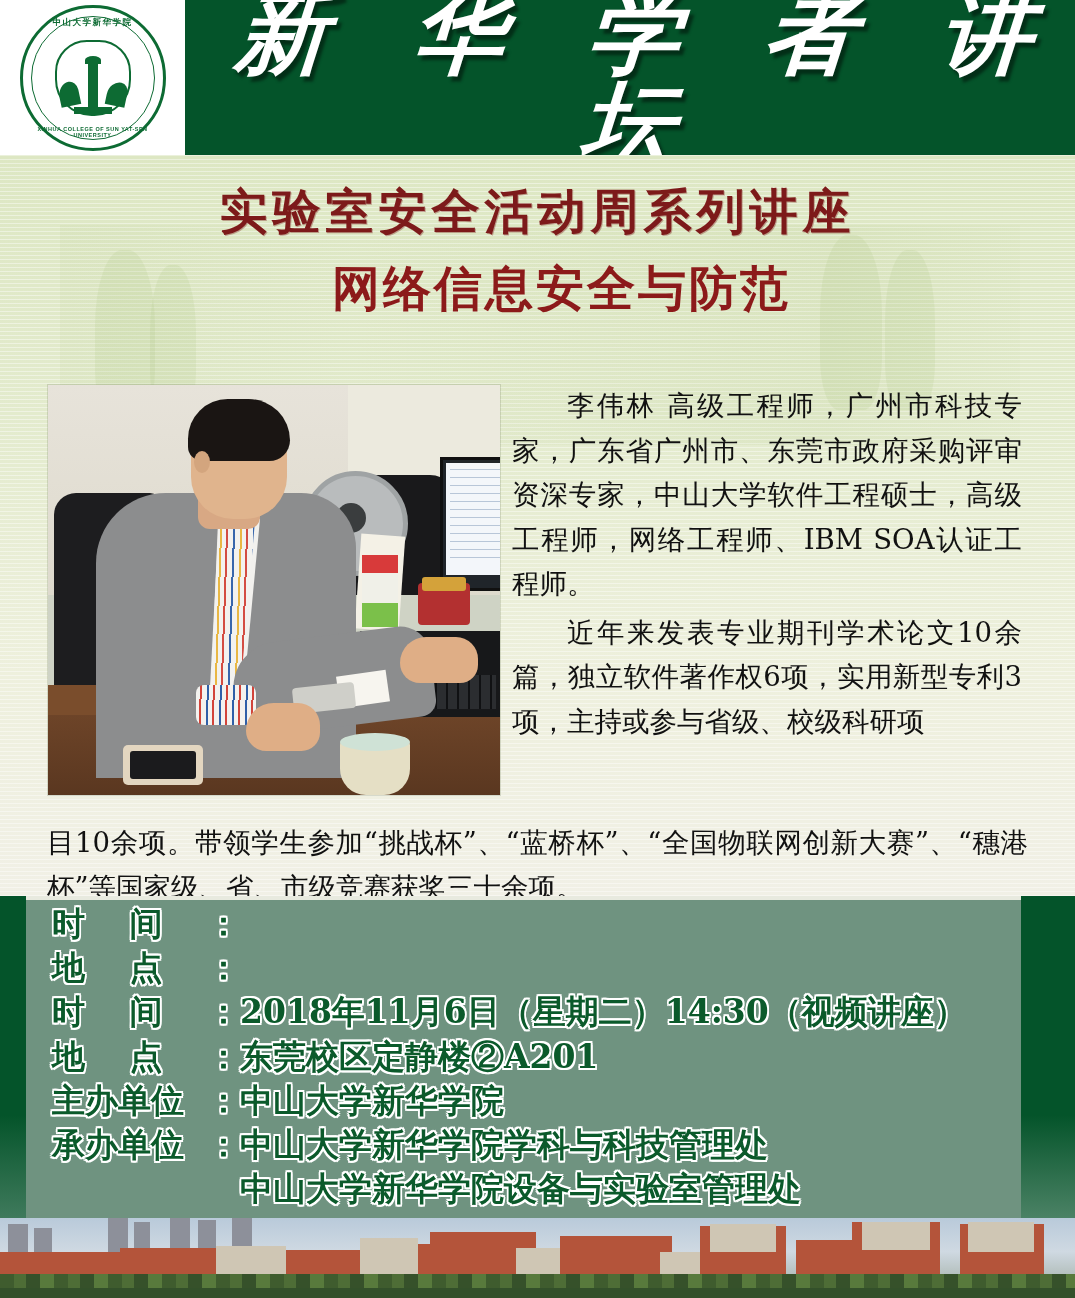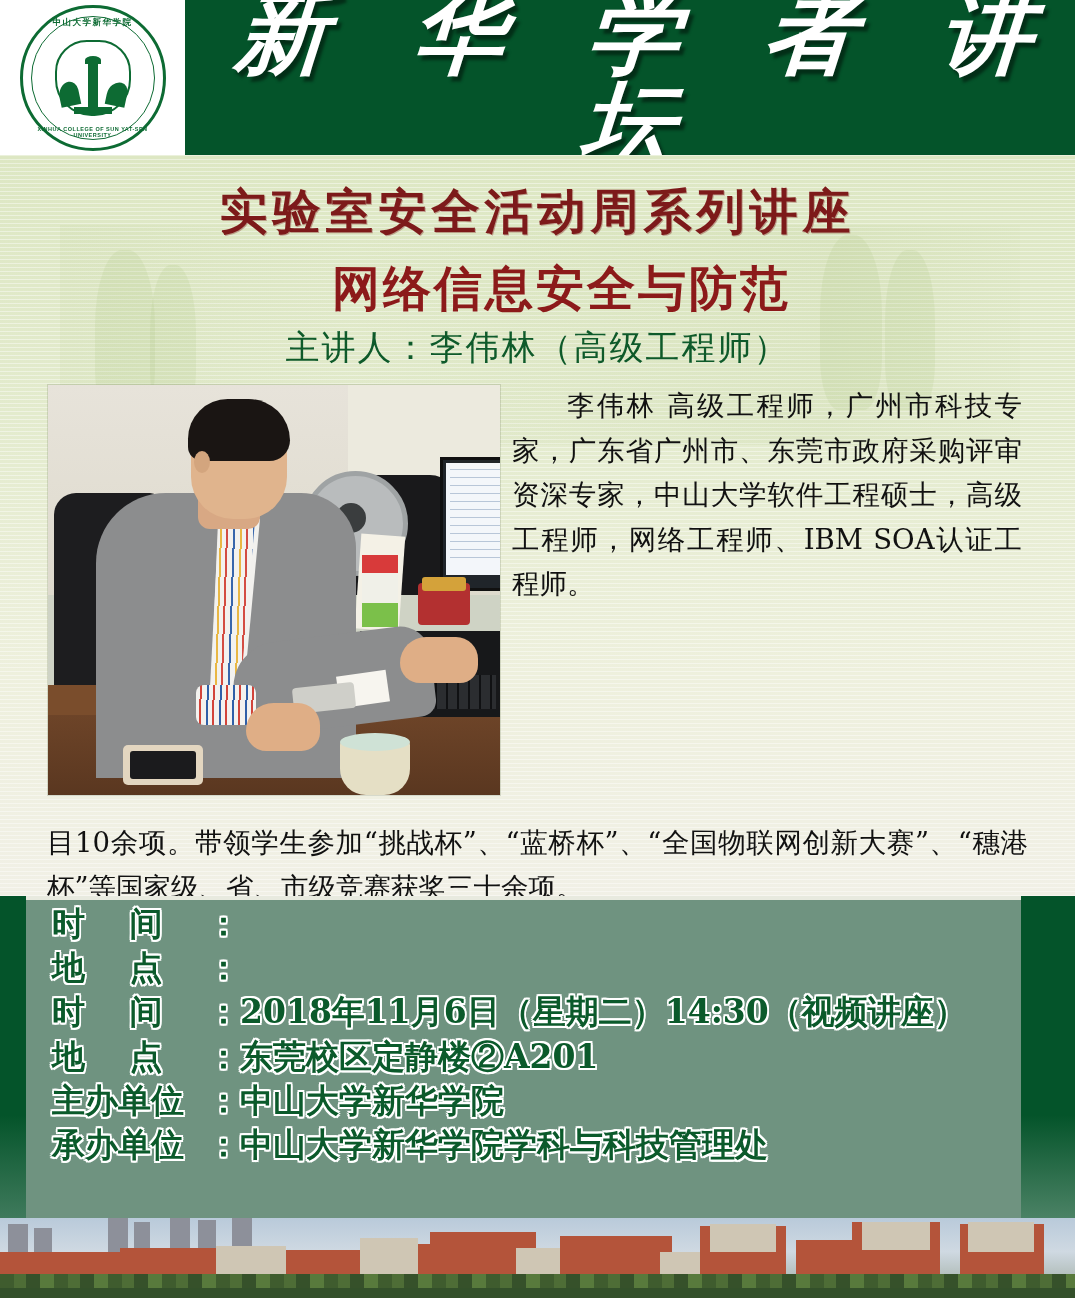--- a/index.html
+++ b/index.html
@@ -244,21 +244,20 @@
 
   <div class="middle">
     <div class="wm-band"></div>
     <div class="wm wm1"></div>
     <div class="wm wm2"></div>
     <div class="wm wm3"></div>
     <div class="wm wm4"></div>
 
     <div class="title-main">实验室安全活动周系列讲座</div>
     <div class="title-sub">网络信息安全与防范</div>
-    <div class="title-speaker">主讲人：李伟林（高级工程师）</div>
 
     <div class="photo">
       <div class="ph-wall"></div>
       <div class="ph-wall2"></div>
       <div class="ph-chair"></div>
       <div class="ph-chair2"></div>
       <div class="ph-fan"></div>
       <div class="ph-fanhub"></div>
       <div class="ph-monitor"></div>
       <div class="ph-screen"></div>
@@ -284,20 +283,21 @@
       <div class="ph-phone2"></div>
       <div class="ph-hand1"></div>
       <div class="ph-phone1"></div>
       <div class="ph-phone1b"></div>
       <div class="ph-cup"></div>
       <div class="ph-cuptop"></div>
     </div>
 
     <div class="bio-right">
       <p>李伟林 高级工程师，广州市科技专家，广东省广州市、东莞市政府采购评审资深专家，中山大学软件工程硕士，高级工程师，网络工程师、IBM SOA认证工程师。</p>
+      <p>近年来发表专业期刊学术论文10余篇，独立软件著作权6项，实用新型专利3项，主持或参与省级、校级科研项</p>
     </div>
 
     <div class="bio-full">
       <p>目10余项。带领学生参加“挑战杯”、“蓝桥杯”、“全国物联网创新大赛”、“穗港杯”等国家级、省、市级竞赛获奖三十余项。</p>
     </div>
   </div>
 
   <div class="details">
     <div class="det-top-line"></div>
     <div class="det-bar-l"></div>
@@ -347,20 +347,27 @@
       </div>
 
       <div class="det-row">
         <span class="det-label wide">
           <span class="ch">承办单位</span>
           <span class="ch">：</span>
         </span>
         <span class="det-value">中山大学新华学院学科与科技管理处</span>
       </div>
 
+      <div class="det-row indent">
+        <span class="det-label wide">
+          <span class="ch">承办单位</span>
+          <span class="ch">：</span>
+        </span>
+        <span class="det-value">中山大学新华学院设备与实验室管理处</span>
+      </div>
 
     </div>
   </div>
 
   <div class="campus">
     <div class="cb t" style="left:8px;bottom:30px;width:20px;height:44px;"></div>
     <div class="cb t" style="left:34px;bottom:30px;width:18px;height:40px;"></div>
     <div class="cb t" style="left:108px;bottom:30px;width:20px;height:50px;"></div>
     <div class="cb t" style="left:134px;bottom:30px;width:16px;height:46px;"></div>
     <div class="cb t" style="left:170px;bottom:30px;width:20px;height:52px;"></div>

